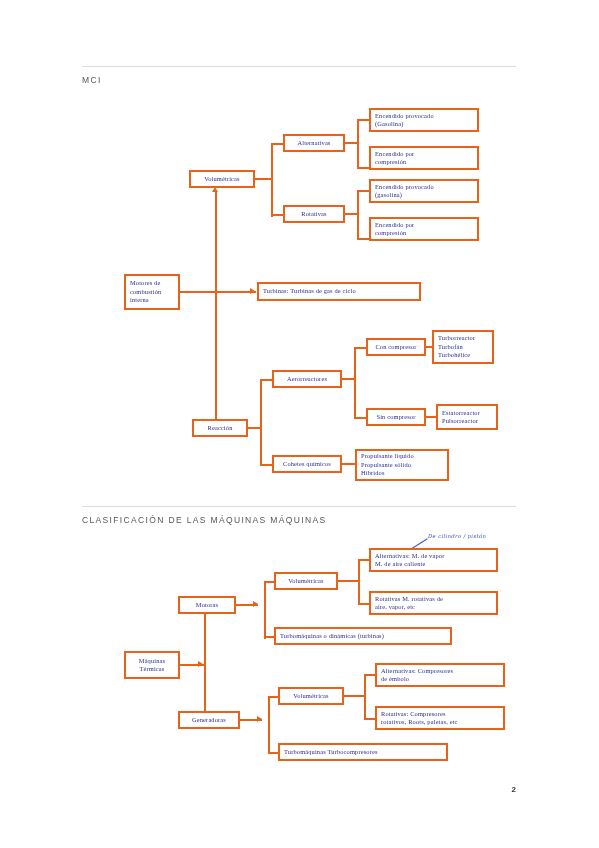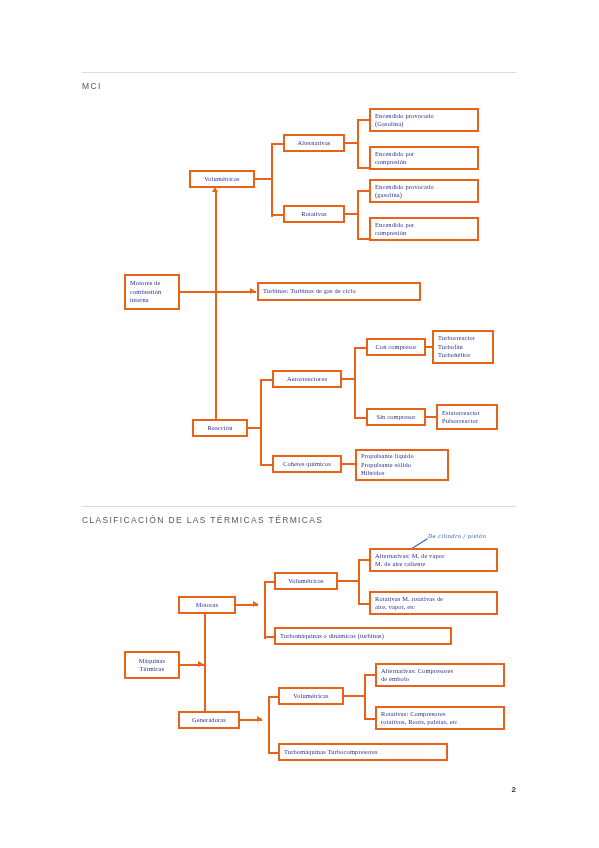--- a/index.html
+++ b/index.html
@@ -12,21 +12,21 @@
   
   .sec-head{
     position:absolute;left:82px;width:434px;
     border-top:1px solid #dcdcdc;
     color:#56565a;
     font-family:"Liberation Sans", sans-serif;
     font-size:8.5px;letter-spacing:1.35px;
     padding-top:8px;
     white-space:nowrap;
   }
-  #sec-mci{top:72px;}
+  #sec-mci{top:66px;}
   #sec-clas{top:506px;}
 
   .pagenum{
     position:absolute;right:83px;top:785px;
     font-family:"Liberation Sans", sans-serif;
     font-size:8px;font-weight:bold;color:#333;
   }
 
   
   .dg{position:absolute;}
@@ -182,21 +182,21 @@
     </div>
 
     <div class="ln lnh" style="left:342px;top:463px;width:14px;"></div>
     <div class="box" style="left:355px;top:449px;width:94px;height:32px;">
       <span>Propulsante líquido
 Propulsante sólido
 Híbridos</span>
     </div>
   </div>
 
-  <div class="sec-head" id="sec-clas">CLASIFICACIÓN DE LAS TÉRMICAS TÉRMICAS</div>
+  <div class="sec-head" id="sec-clas">CLASIFICACIÓN DE LAS MÁQUINAS MÁQUINAS</div>
 
   <div class="dg">
 
     <div class="hand" style="left:428px;top:533px;">De cilindro / pistón</div>
     <div class="handline" style="left:407px;top:551px;width:24px;transform:rotate(-32deg);"></div>
 
     <div class="box c" style="left:124px;top:651px;width:56px;height:28px;">
       <span>Máquinas
 Térmicas</span>
     </div>

